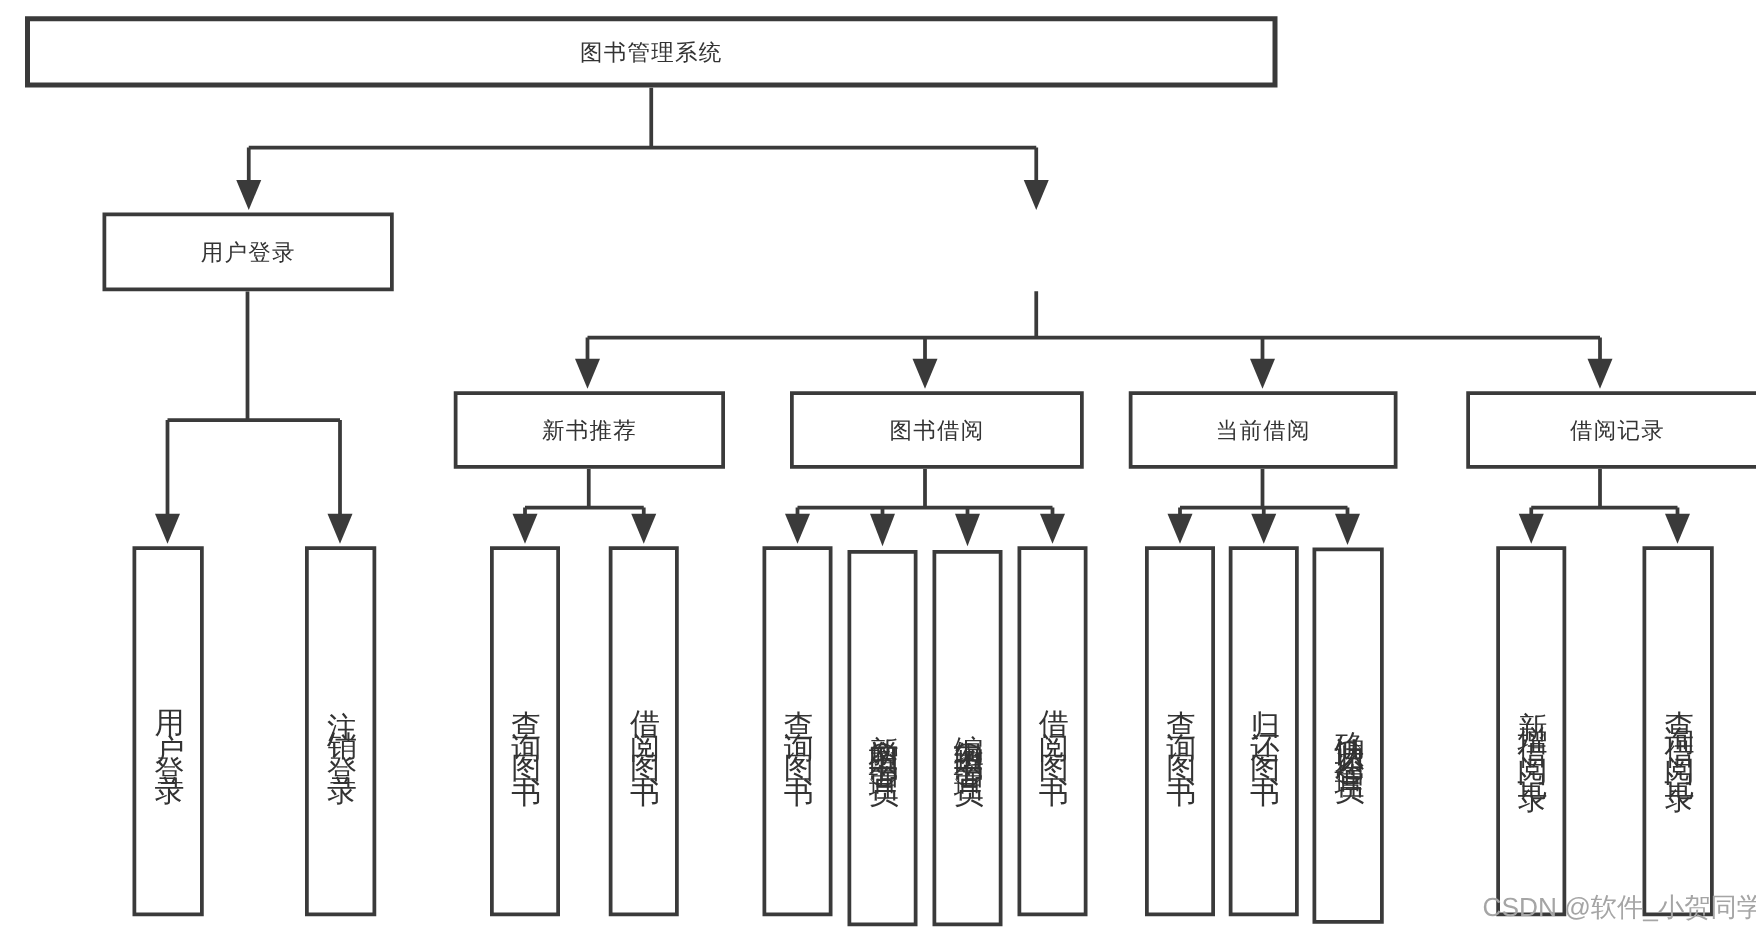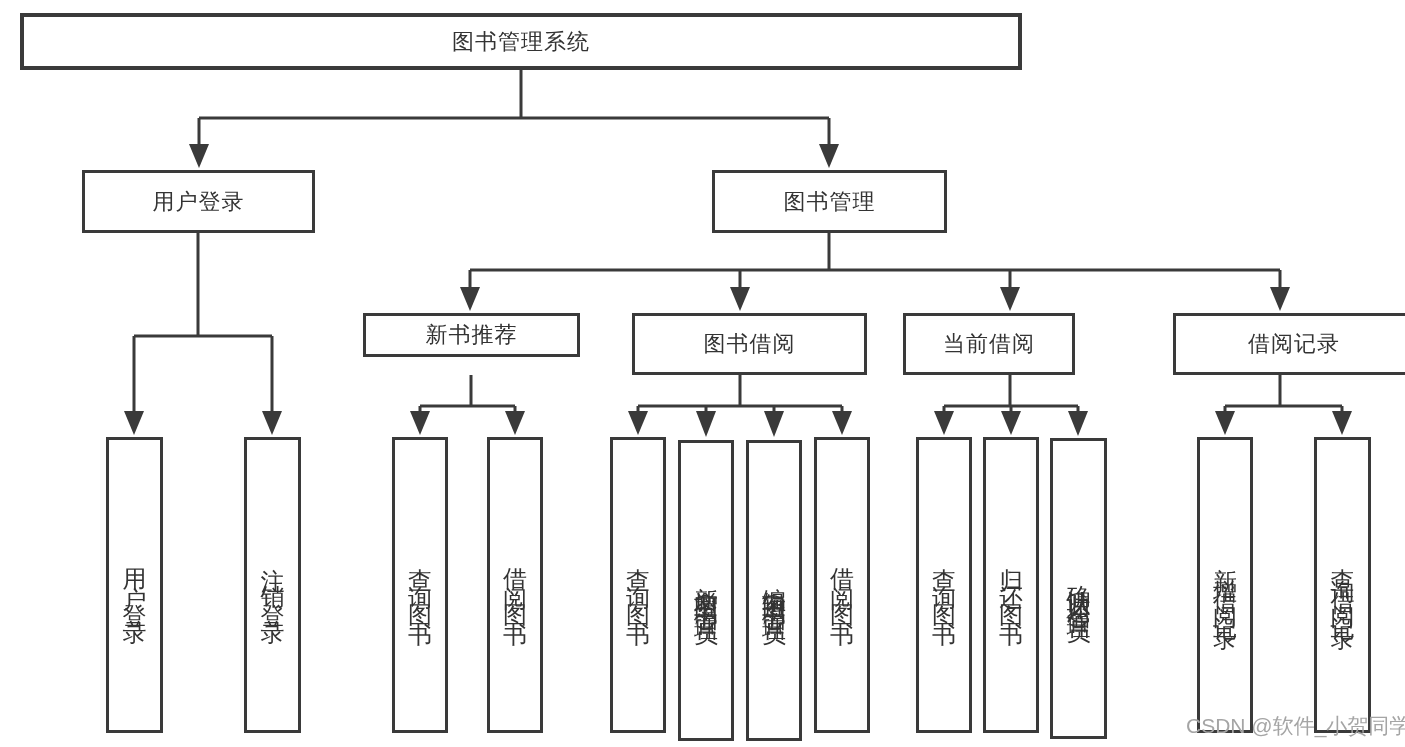--- a/index.html
+++ b/index.html
@@ -30,21 +30,21 @@
   .box{
     position:absolute;
     background:#fff;
     border:3px solid var(--line);
     display:flex;
     align-items:center;
     justify-content:center;
   }
   .box.root{border-width:4px;}
   .box .lbl{
-    font-size:22px;
+    font-size:18px;
     color:var(--text);
     letter-spacing:1px;
     white-space:nowrap;
   }
   .box.leaf{border-width:3px;}
   .vtext{
     writing-mode:vertical-rl;
     text-orientation:mixed;
     font-size:24px;
     color:var(--text);
@@ -99,31 +99,28 @@
     </g>
   </svg>
 
   <div class="box root" style="left:20px;top:13px;width:1002px;height:57px">
     <span class="lbl">图书管理系统</span>
   </div>
 
   <div class="box" style="left:82px;top:170px;width:233px;height:63px">
     <span class="lbl">用户登录</span>
   </div>
-  <div class="box" style="left:712px;top:170px;width:235px;height:63px">
-    <span class="lbl">图书管理</span>
-  </div>
 
-  <div class="box" style="left:363px;top:313px;width:217px;height:44px">
+  <div class="box" style="left:363px;top:313px;width:217px;height:62px">
     <span class="lbl">新书推荐</span>
   </div>
   <div class="box" style="left:632px;top:313px;width:235px;height:62px">
     <span class="lbl">图书借阅</span>
   </div>
-  <div class="box" style="left:903px;top:313px;width:172px;height:62px">
+  <div class="box" style="left:903px;top:313px;width:215px;height:62px">
     <span class="lbl">当前借阅</span>
   </div>
   <div class="box" style="left:1173px;top:313px;width:242px;height:62px">
     <span class="lbl">借阅记录</span>
   </div>
 
   <div class="box leaf" style="left:106px;top:437px;width:57px;height:296px">
     <span class="vtext">用户登录</span>
   </div>
   <div class="box leaf" style="left:244px;top:437px;width:57px;height:296px">

